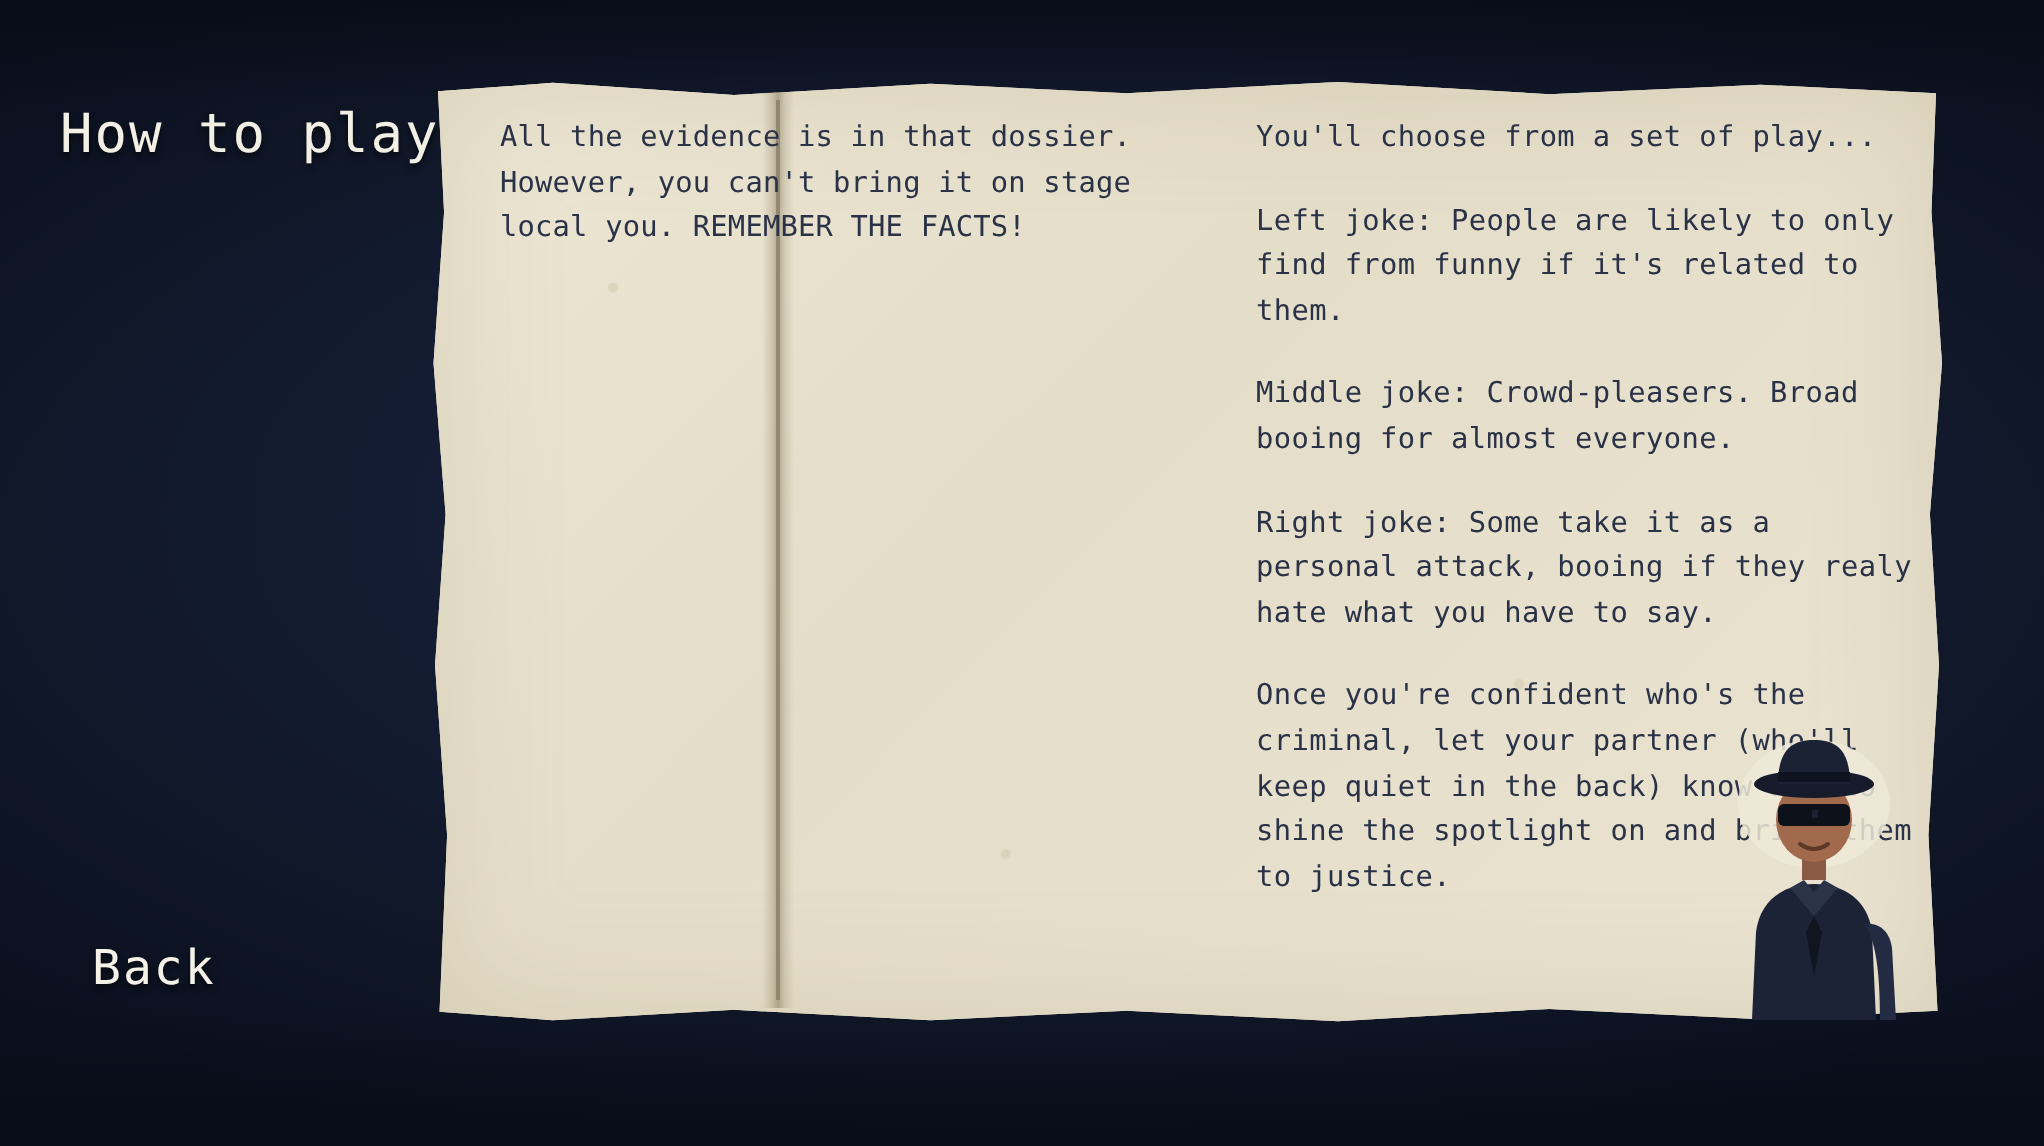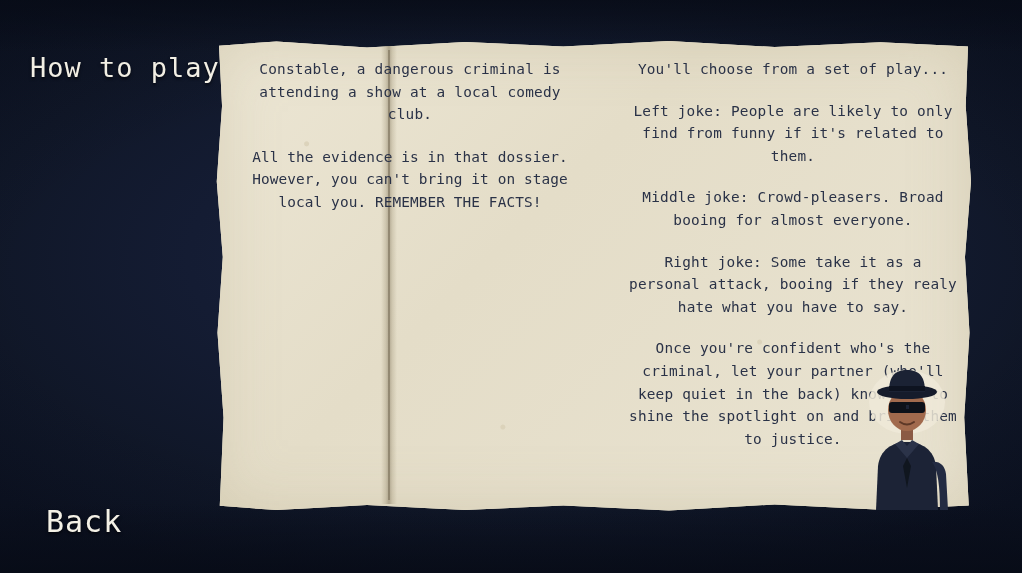--- a/index.html
+++ b/index.html
@@ -13,21 +13,20 @@
     font-family: "DejaVu Sans Mono", monospace;
     position: relative;
   }
 
   
   #scene {
     position: absolute;
     inset: 0;
     background:
       radial-gradient(ellipse 70% 60% at 50% 45%, #1b2540 0%, #141c33 45%, #101728 75%, #0c1222 100%);
-    text-align: center;
   }
   #scene::before {
     content: "";
     position: absolute;
     inset: 0;
     background:
       radial-gradient(ellipse 120% 90% at 50% 50%, rgba(0,0,0,0) 40%, rgba(5,8,16,0.55) 100%);
     pointer-events: none;
   }
   .vignette-bar {
@@ -46,22 +45,22 @@
     top: 52px;
     font-size: 27px;
     letter-spacing: 1px;
     color: #f2efe4;
     text-shadow: 0 2px 3px rgba(0,0,0,0.6);
     white-space: nowrap;
   }
   #back {
     position: absolute;
     left: 46px;
-    top: 504px;
-    font-size: 30px;
+    top: 470px;
+    font-size: 24px;
     letter-spacing: 1px;
     color: #f4f1e6;
     text-shadow: 0 2px 3px rgba(0,0,0,0.6);
     cursor: pointer;
   }
 
   
   #book {
     position: absolute;
     left: 216px;
@@ -141,21 +140,20 @@
 
   <div class="vignette-bar top"></div>
   <div class="vignette-bar bottom"></div>
 
   <div id="title">How to play</div>
 
   <div id="book"></div>
   <div id="spine"></div>
 
   <div class="page" id="page-left">
-    <p>Constable, a dangerous criminal is attending a show at a local comedy club.</p>
     <p class="emph">All the evidence is in that dossier. However, you can't bring it on stage local you. REMEMBER THE FACTS!</p>
   </div>
 
   <div class="page" id="page-right">
     <p>You'll choose from a set of play...</p>
     <p>Left joke: People are likely to only find from funny if it's related to them.</p>
     <p>Middle joke: Crowd-pleasers. Broad booing for almost everyone.</p>
     <p>Right joke: Some take it as a personal attack, booing if they realy hate what you have to say.</p>
     <p class="tight">Once you're confident who's the criminal, let your partner (who'll keep quiet in the back) know who to shine the spotlight on and bring them to justice.</p>
   </div>

